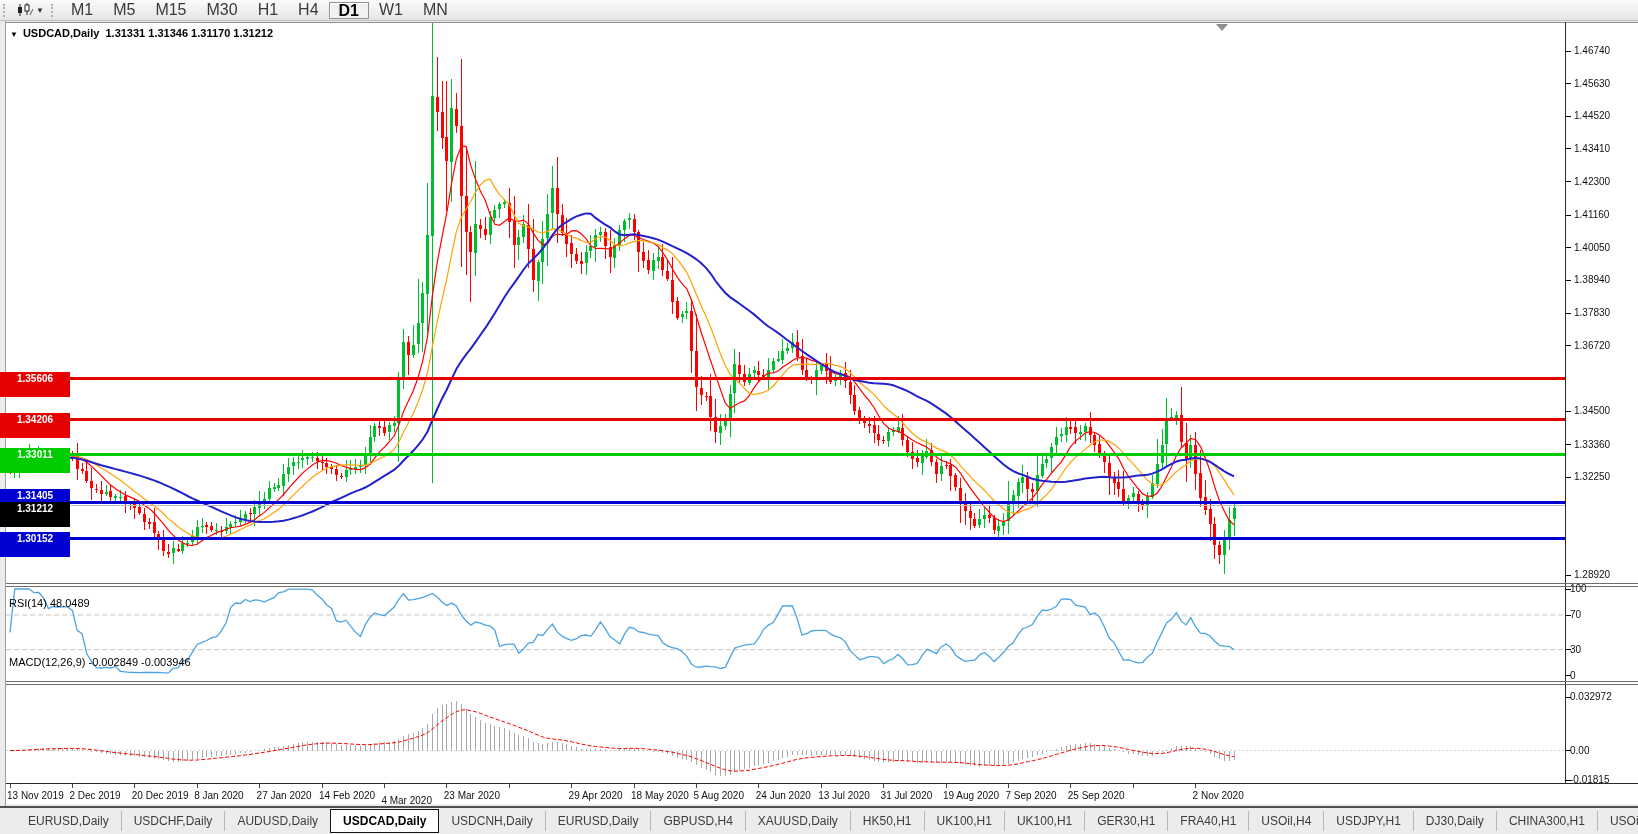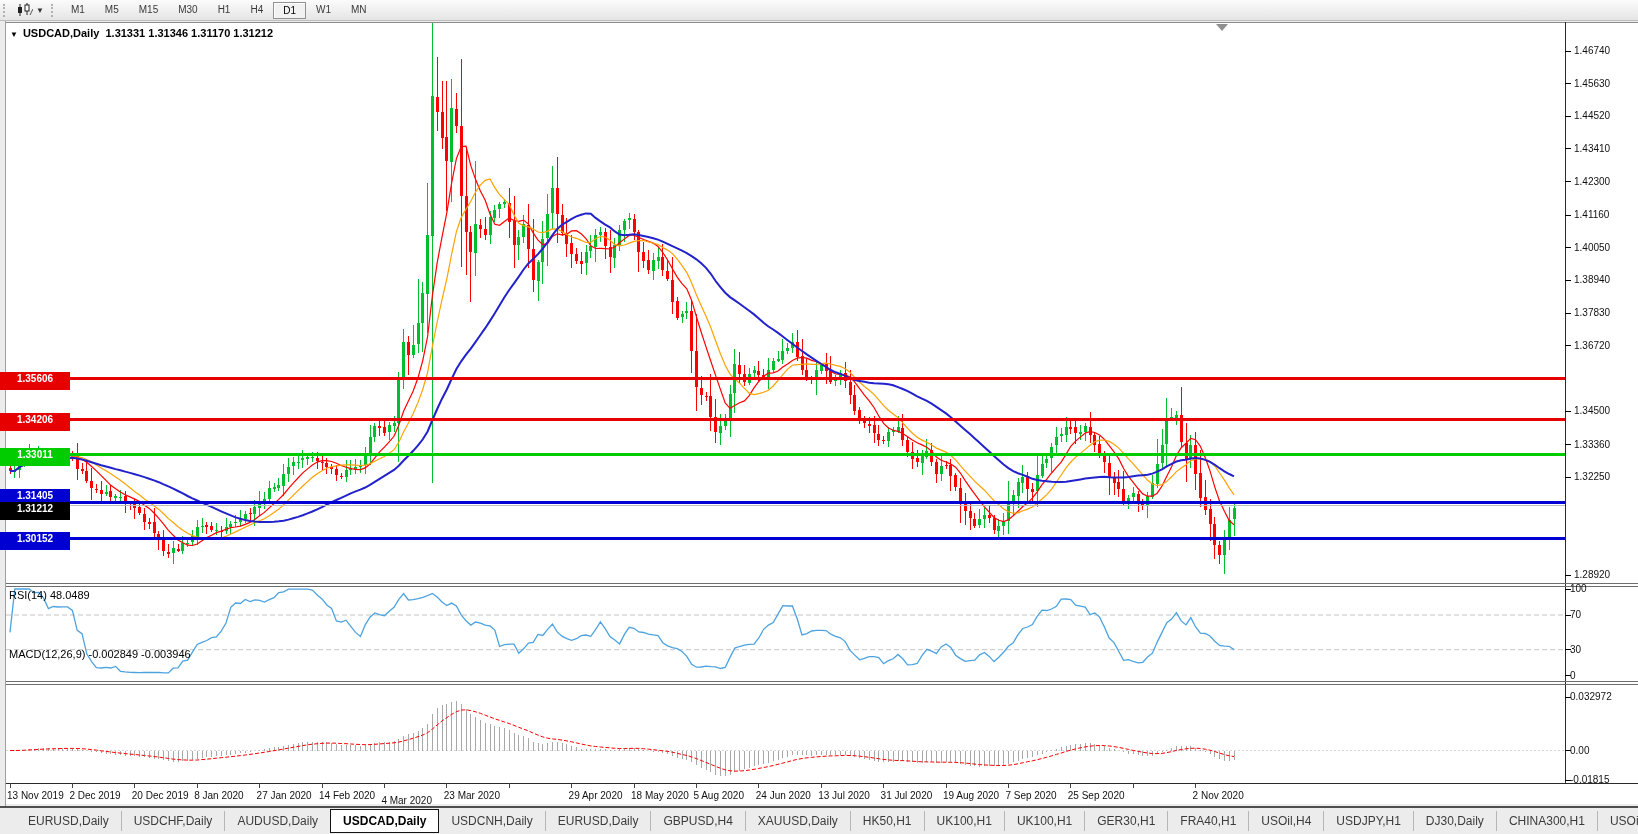--- a/index.html
+++ b/index.html
@@ -1,35 +1,35 @@
 <!DOCTYPE html>
 <html><head>
 <meta charset="utf-8">
 <style>
   html,body{margin:0;padding:0;}
   body{width:1638px;height:834px;overflow:hidden;background:#ececec;position:relative;
        font-family:"Liberation Sans",sans-serif;-webkit-font-smoothing:antialiased;}
   #chartbg{position:absolute;left:5px;top:22px;width:1633px;height:782px;background:#fff;z-index:0;}
   #chartsvg{position:absolute;left:0;top:0;z-index:1;}
   .lbl{position:absolute;font:10px/12px "Liberation Sans",sans-serif;color:#111;white-space:nowrap;z-index:2;}
-  .badge{position:absolute;left:1566px;width:70px;height:18px;font:bold 10px/13px "Liberation Sans",sans-serif;
+  .badge{position:absolute;left:1566px;width:70px;height:25px;font:bold 10px/13px "Liberation Sans",sans-serif;
          color:#fff;text-align:center;z-index:3;}
-  .indlbl{position:absolute;font:11px/13px "Liberation Sans",sans-serif;color:#000;z-index:2;white-space:nowrap;}
+  .indlbl{position:absolute;font:11px/13px "Liberation Sans",sans-serif;color:#000;z-index:2;white-space:nowrap;margin-top:8px;}
   #title{position:absolute;left:10px;top:27px;font:bold 11px/13px "Liberation Sans",sans-serif;color:#000;z-index:2;white-space:nowrap;}
   #title .caret{font-size:8px;margin-right:5px;}
   
   #toolbar{position:absolute;left:0;top:0;width:1638px;height:20px;z-index:5;
            background:linear-gradient(#fbfbfb,#e5e5e5);border-bottom:1px solid #bdbdbd;
            display:flex;align-items:center;}
   .grip{width:4px;height:13px;border-left:2px dotted #b2b2b2;margin:0 4px 0 3px;}
   .toolicon{display:flex;align-items:center;padding:0 4px;height:18px;}
   .toolicon .dd{font-size:8px;color:#333;margin-left:3px;}
-  .tfbtn{padding:0 10px;height:18px;line-height:18px;font-size:10px;color:#3a3a3a;cursor:default;}
+  .tfbtn{padding:0 10px;height:18px;line-height:18px;font-size:16px;color:#3a3a3a;cursor:default;}
   .tfbtn.active{background:#f1f1f1;border:1px solid #919191;box-shadow:inset 1px 1px 0 #fff;
-                line-height:15px;height:15px;padding:0 9px;color:#000;}
+                line-height:15px;height:15px;padding:0 9px;color:#000;font-weight:bold;}
   
   #tabbar{position:absolute;left:0;top:806px;width:1638px;height:26px;background:#ececec;
           border-top:2px solid #4f4f4f;display:flex;align-items:center;z-index:5;}
   .tab{padding:0 12px;font-size:12px;color:#3c3c3c;height:20px;line-height:20px;
        border-left:1px solid #b6b6b6;white-space:nowrap;cursor:default;}
   .tab.first{border-left:none;margin-left:16px;}
   .tab.active{background:#fff;border:1px solid #141414;color:#000;font-weight:bold;
               height:22px;line-height:22px;}
   .tab.afteractive{border-left:none;}
   #leftframe{position:absolute;left:0;top:20px;width:5px;height:812px;background:#ececec;

